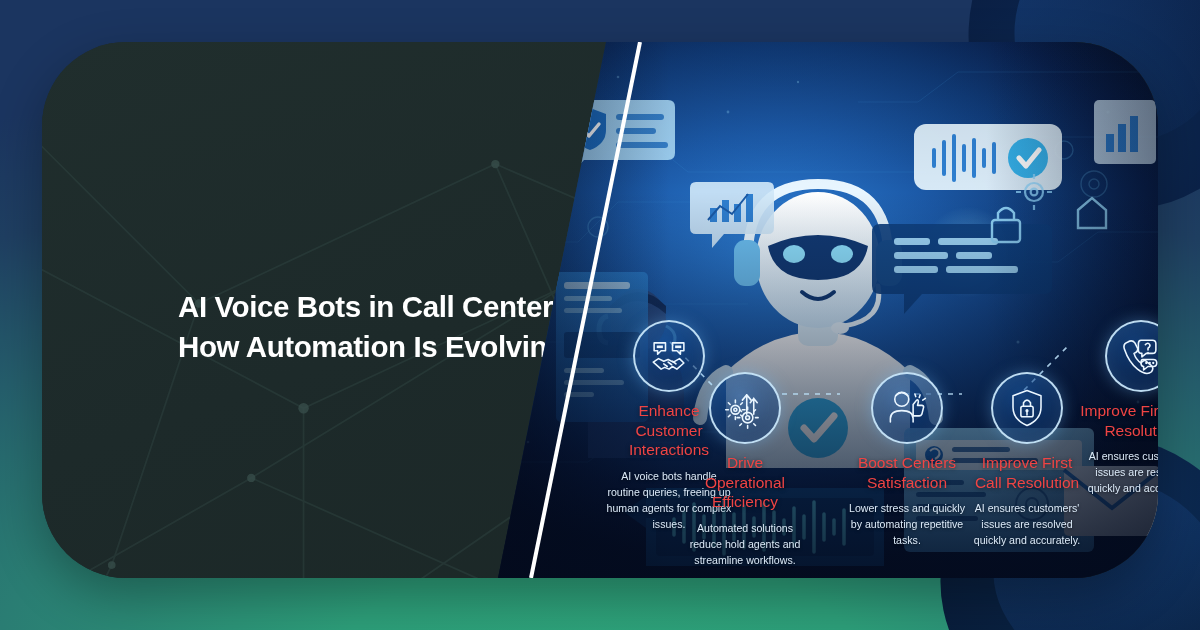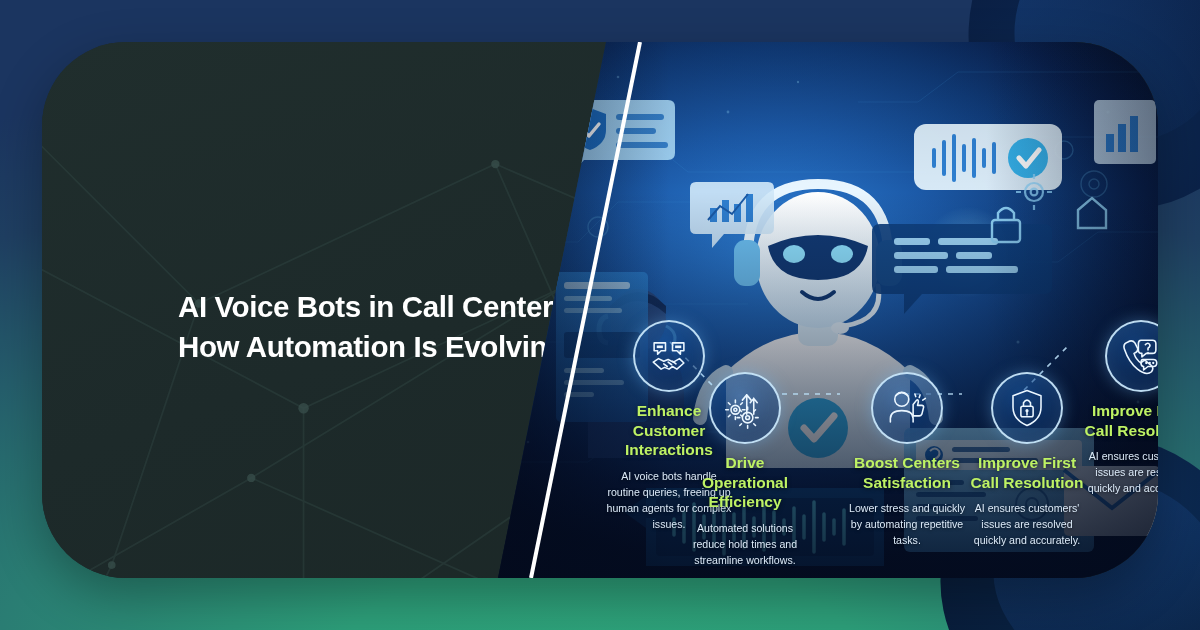--- a/index.html
+++ b/index.html
@@ -80,21 +80,21 @@
   .node { position:absolute; text-align:center; }
   .badge {
     width:72px; height:72px; border-radius:50%;
     border:2.5px solid rgba(205,235,255,.92);
     margin:0 auto 9px; display:flex; align-items:center; justify-content:center;
     background:radial-gradient(circle at 42% 32%, rgba(30,96,175,.55), rgba(8,30,70,.62));
     box-shadow:0 0 16px rgba(110,190,255,.35), inset 0 0 18px rgba(110,190,255,.18);
   }
   .badge svg { width:42px; height:42px; }
   .node h3 {
-    color:#bef264; font-size:15.5px; line-height:1.26; font-weight:700;
+    color:#ef4444; font-size:15.5px; line-height:1.26; font-weight:400;
     margin:0 0 8px; text-shadow:0 1px 4px rgba(0,0,0,.55);
   }
   .node p {
     color:#dceaf8; font-size:10.6px; line-height:1.52; font-weight:400;
     text-shadow:0 1px 3px rgba(0,0,0,.5);
   }
 
   .n1 { left:564px; top:278px; width:126px; }
   .n2 { left:644px; top:330px; width:118px; }
   .n3 { left:806px; top:330px; width:118px; }
@@ -416,21 +416,21 @@
           <path d="M34 13v18M34 13l-4 5M34 13l4 5"></path>
           <circle cx="13" cy="26" r="5"></circle>
             <circle cx="13" cy="26" r="1.8"></circle>
           <path d="M13 18v-3M13 37v-3M5 26H2M24 26h-3M7 20l-2-2M19 32l2 2M7 32l-2 2M19 20l2-2"></path>
           <circle cx="27" cy="35" r="6"></circle>
             <circle cx="27" cy="35" r="2.2"></circle>
           <path d="M27 26v-3M27 47v-3M18 35h-3M39 35h-3M20 28l-2-2M34 42l2 2M20 42l-2 2M34 28l2-2"></path>
         </svg>
       </div>
       <h3>Drive Operational Efficiency</h3>
-      <p>Automated solutions reduce hold times and streamline workflows.</p>
+      <p>Automated solutions reduce hold agents and streamline workflows.</p>
     </div>
 
     <div class="node n3">
       <div class="badge">
         <svg viewBox="0 0 48 48" fill="none" stroke="#eaf6ff" stroke-width="1.8" stroke-linecap="round" stroke-linejoin="round">
           <circle cx="18" cy="14" r="8"></circle>
           <path d="M11 10q7-7 14 0"></path>
           <path d="M5 40v-4q0-9 13-9t13 9v4"></path>
           <path d="M31 24v-4l4-5q2-1 2 2l-1 4h5q2 0 2 2l-2 8q-1 2-3 2h-7z"></path>
           <path d="M38 12l1-3M42 15l3-2M34 11l-1-3"></path>

